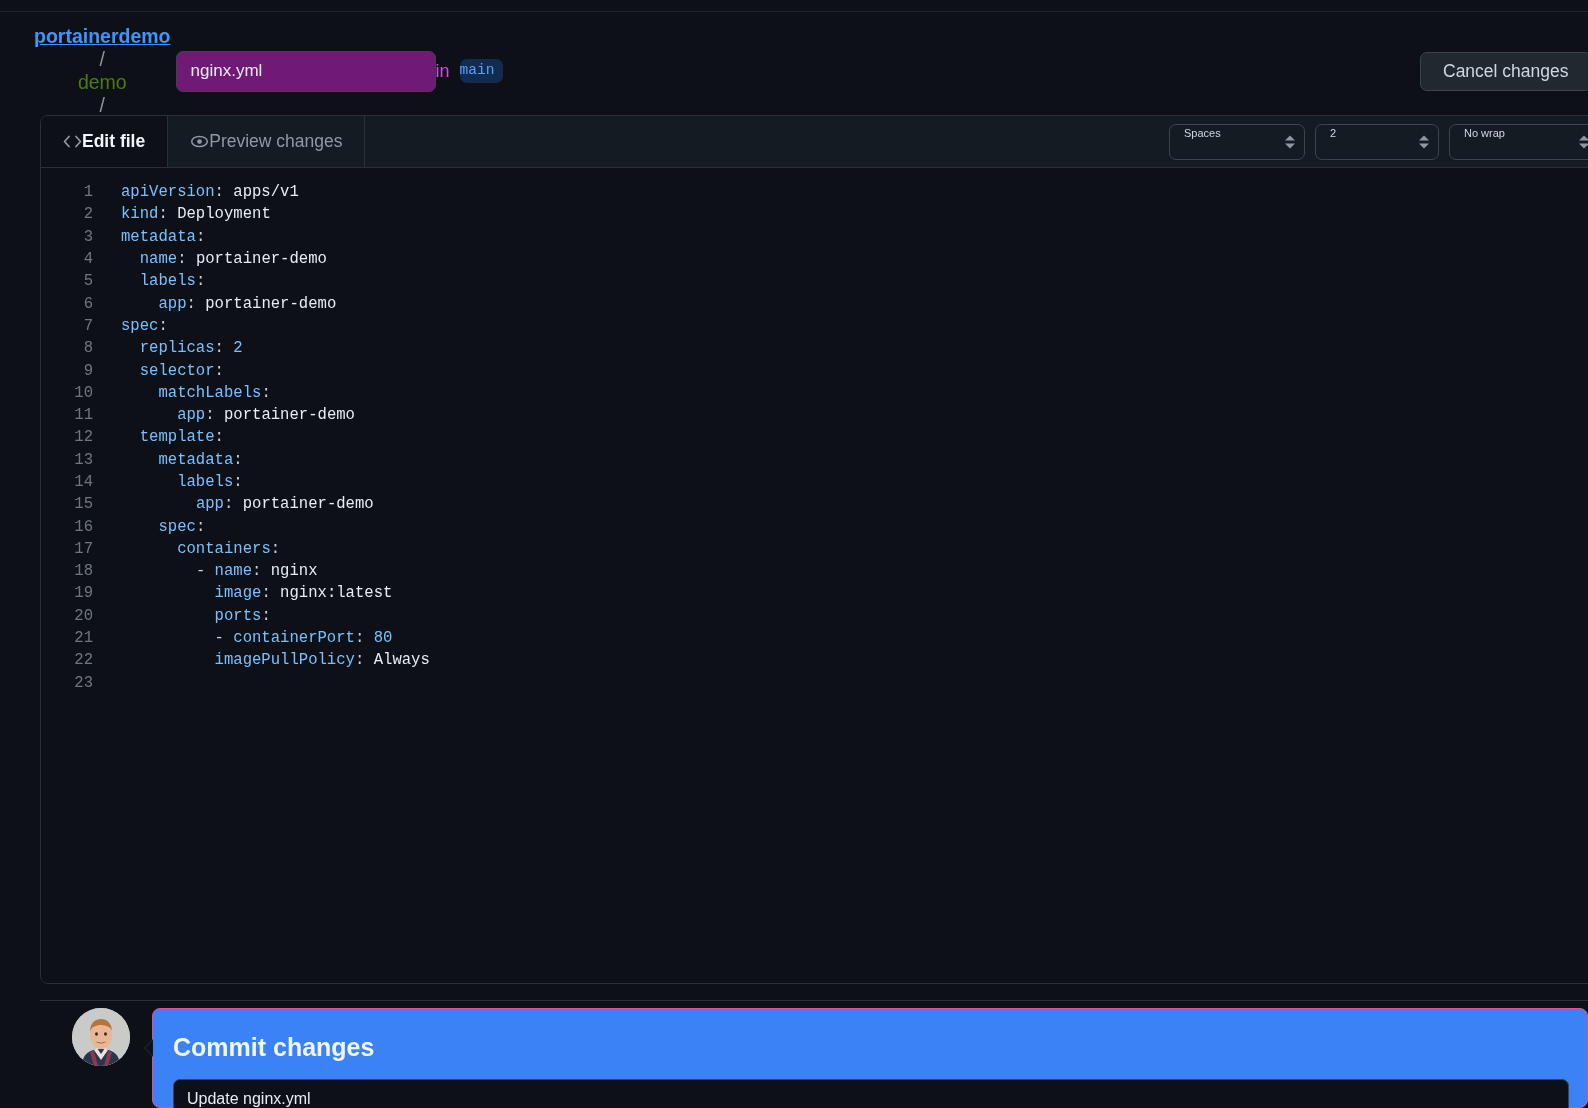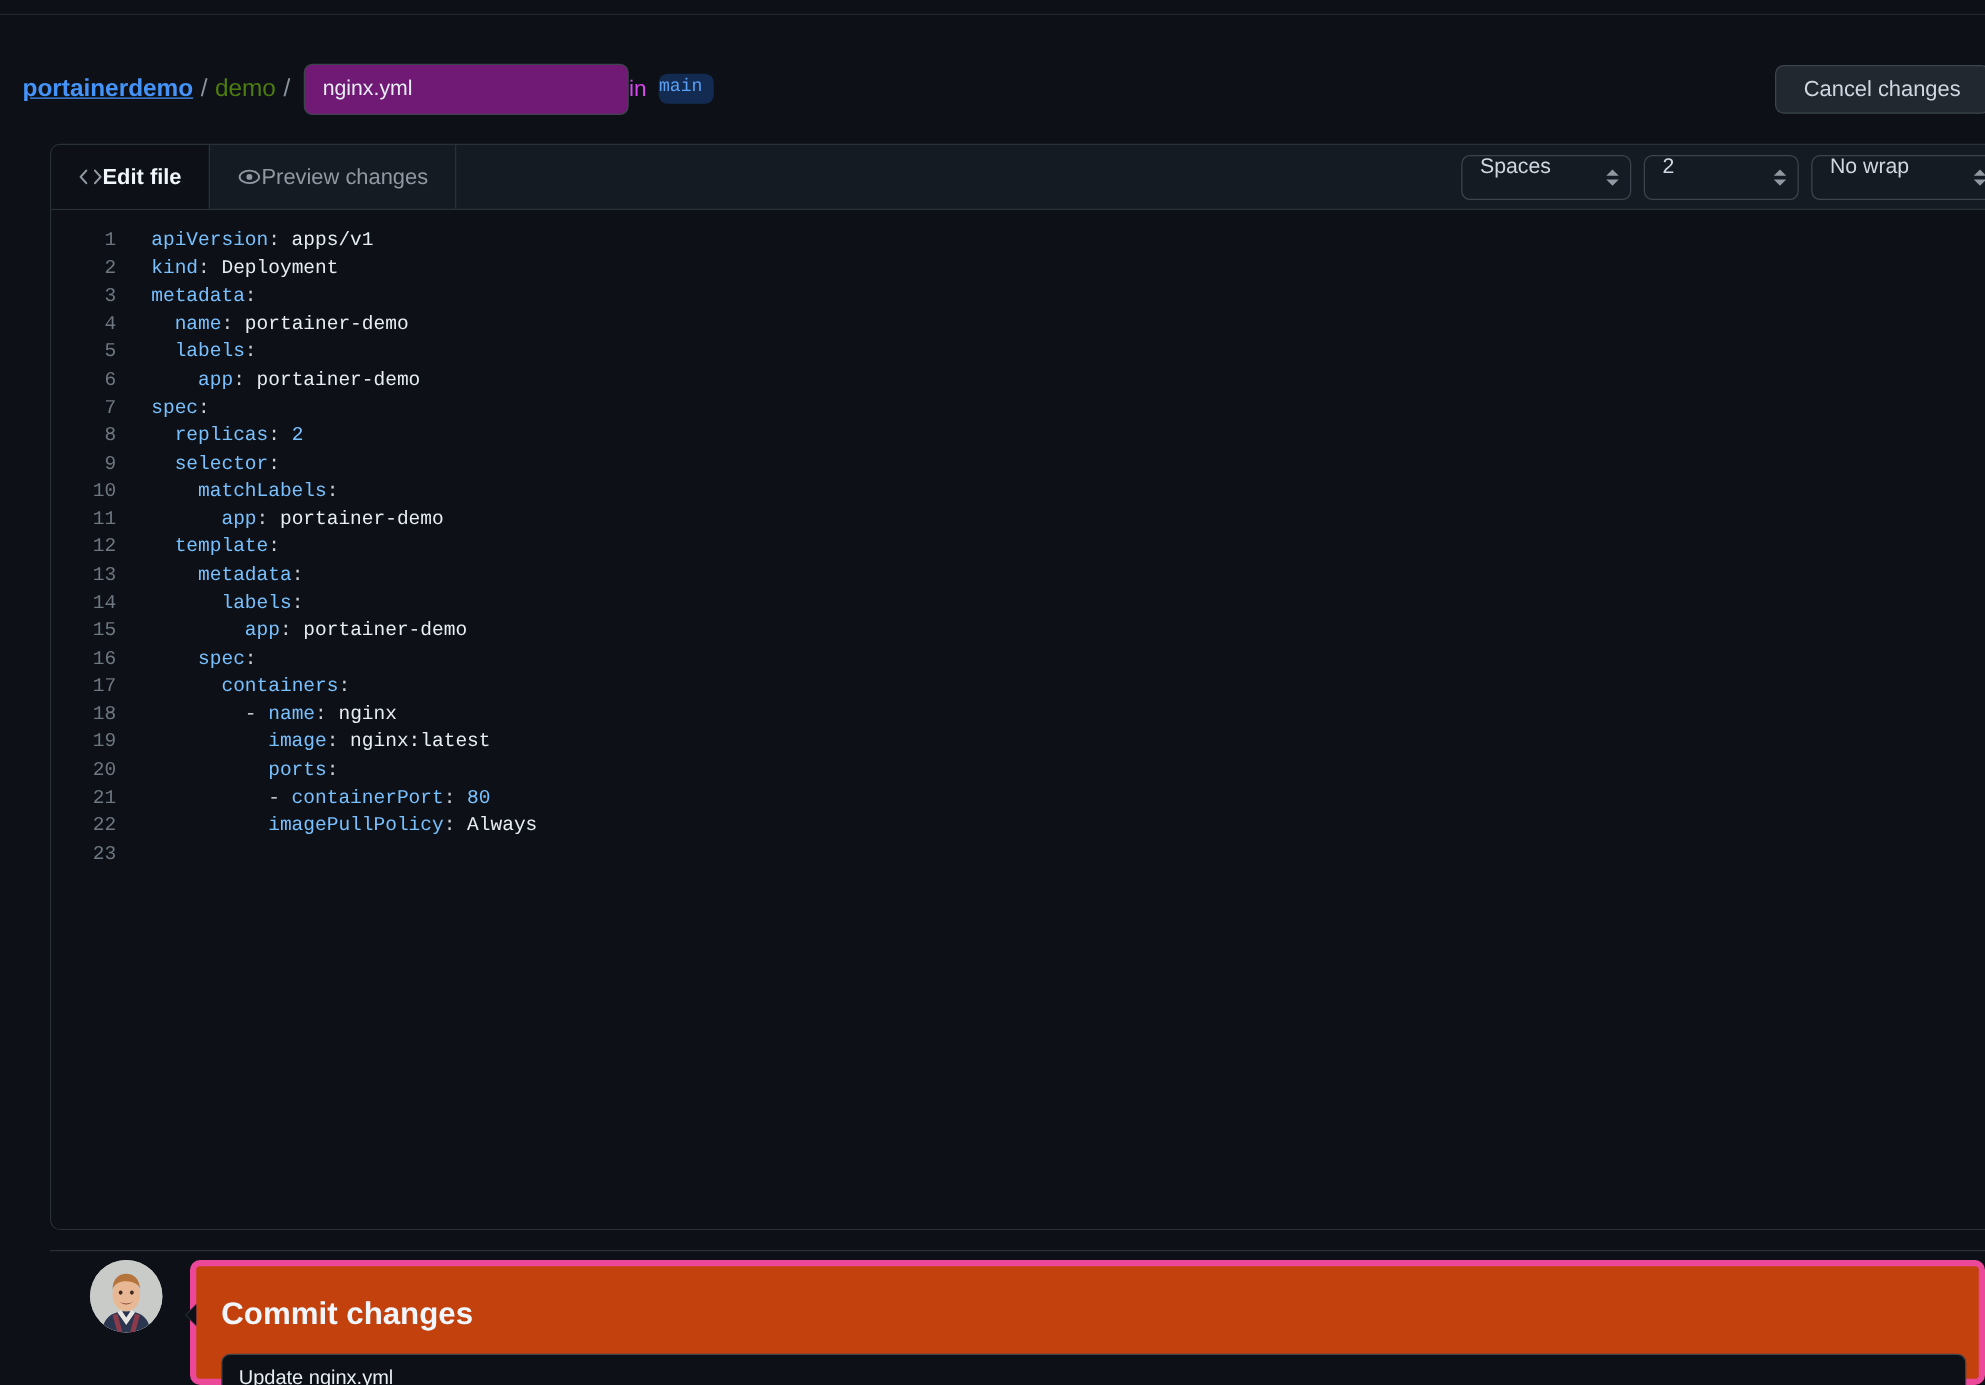--- a/index.html
+++ b/index.html
@@ -33,24 +33,25 @@
     top: 40px; left: 0;
     width: 1588px;
     height: 62px;
     display: flex;
     align-items: center;
   }
 
   .breadcrumb {
     display: flex;
     align-items: center;
-    margin-left: 18px;
+    margin-left: 34px;
     font-size: 19.5px;
     color: #8b949e;
     white-space: nowrap;
+    flex-direction: column;
   }
   .bc-repo {
     color: #4493f8;
     text-decoration: underline;
     font-weight: 600;
     cursor: pointer;
   }
   .bc-dir {
     color: #4d7c0f;
     cursor: pointer;
@@ -165,21 +166,21 @@
   .select-box {
     position: relative;
     height: 36px;
     background: #151b23;
     border: 1px solid #3d444d;
     border-radius: 7px;
     display: flex;
     align-items: center;
     padding: 0 30px 18px 14px;
     color: #d1d7e0;
-    font-size: 17px;
+    font-size: 11px;
     font-family: "Liberation Sans", sans-serif;
     cursor: pointer;
     white-space: nowrap;
   }
   .select-box .arrows {
     position: absolute;
     right: 9px;
     top: 50%;
     transform: translateY(-50%);
     display: flex;
@@ -254,22 +255,22 @@
     background: #c9cbc9;
   }
   .avatar svg { display: block; }
 
   .commit-box {
     position: absolute;
     top: 1008px;
     left: 152px;
     width: 1436px;
     height: 100px;
-    background: #c2410c;
-    border: 5px solid #ec4899;
+    background: #3b82f6;
+    border: 1px solid #ec4899;
     border-radius: 8px;
     overflow: visible;
   }
   .commit-box .pointer-outer,
   .commit-box .pointer-inner {
     position: absolute;
     width: 0; height: 0;
     top: 30px;
   }
   .commit-box .pointer-outer {

